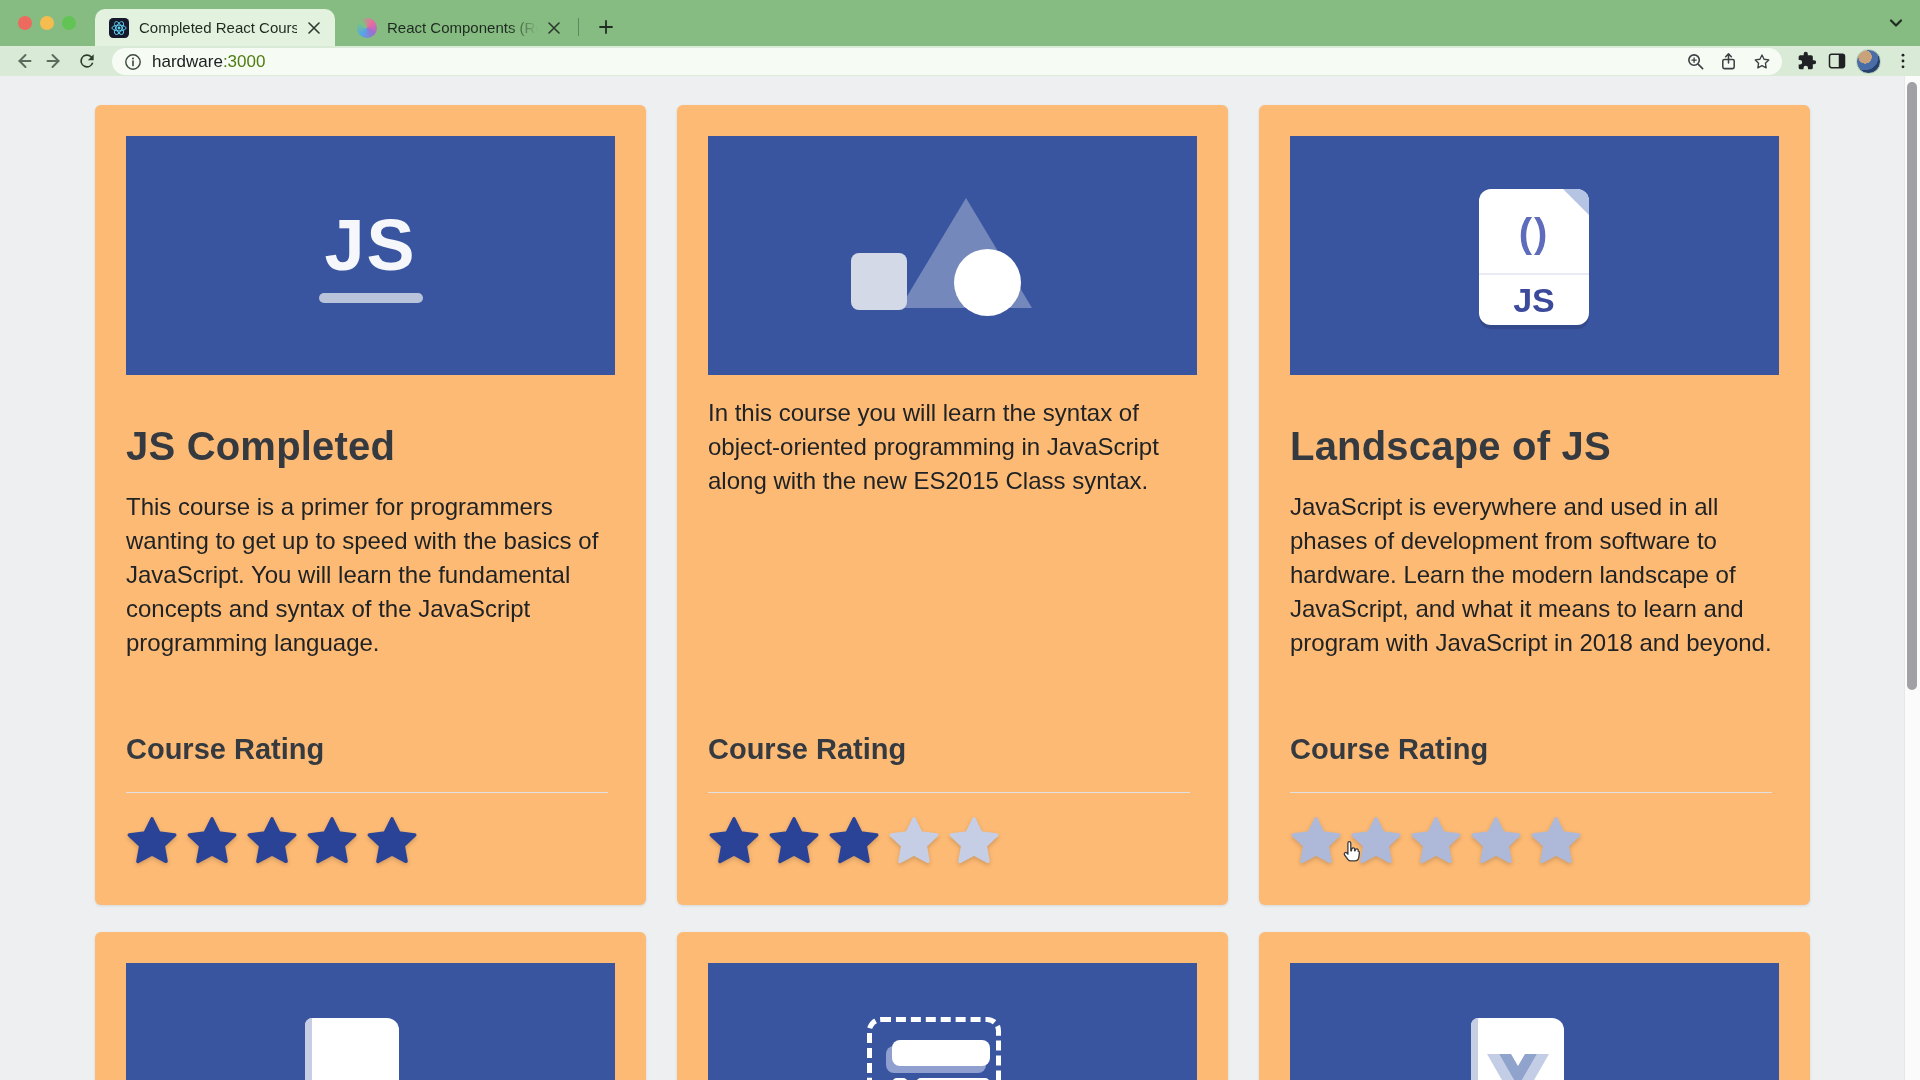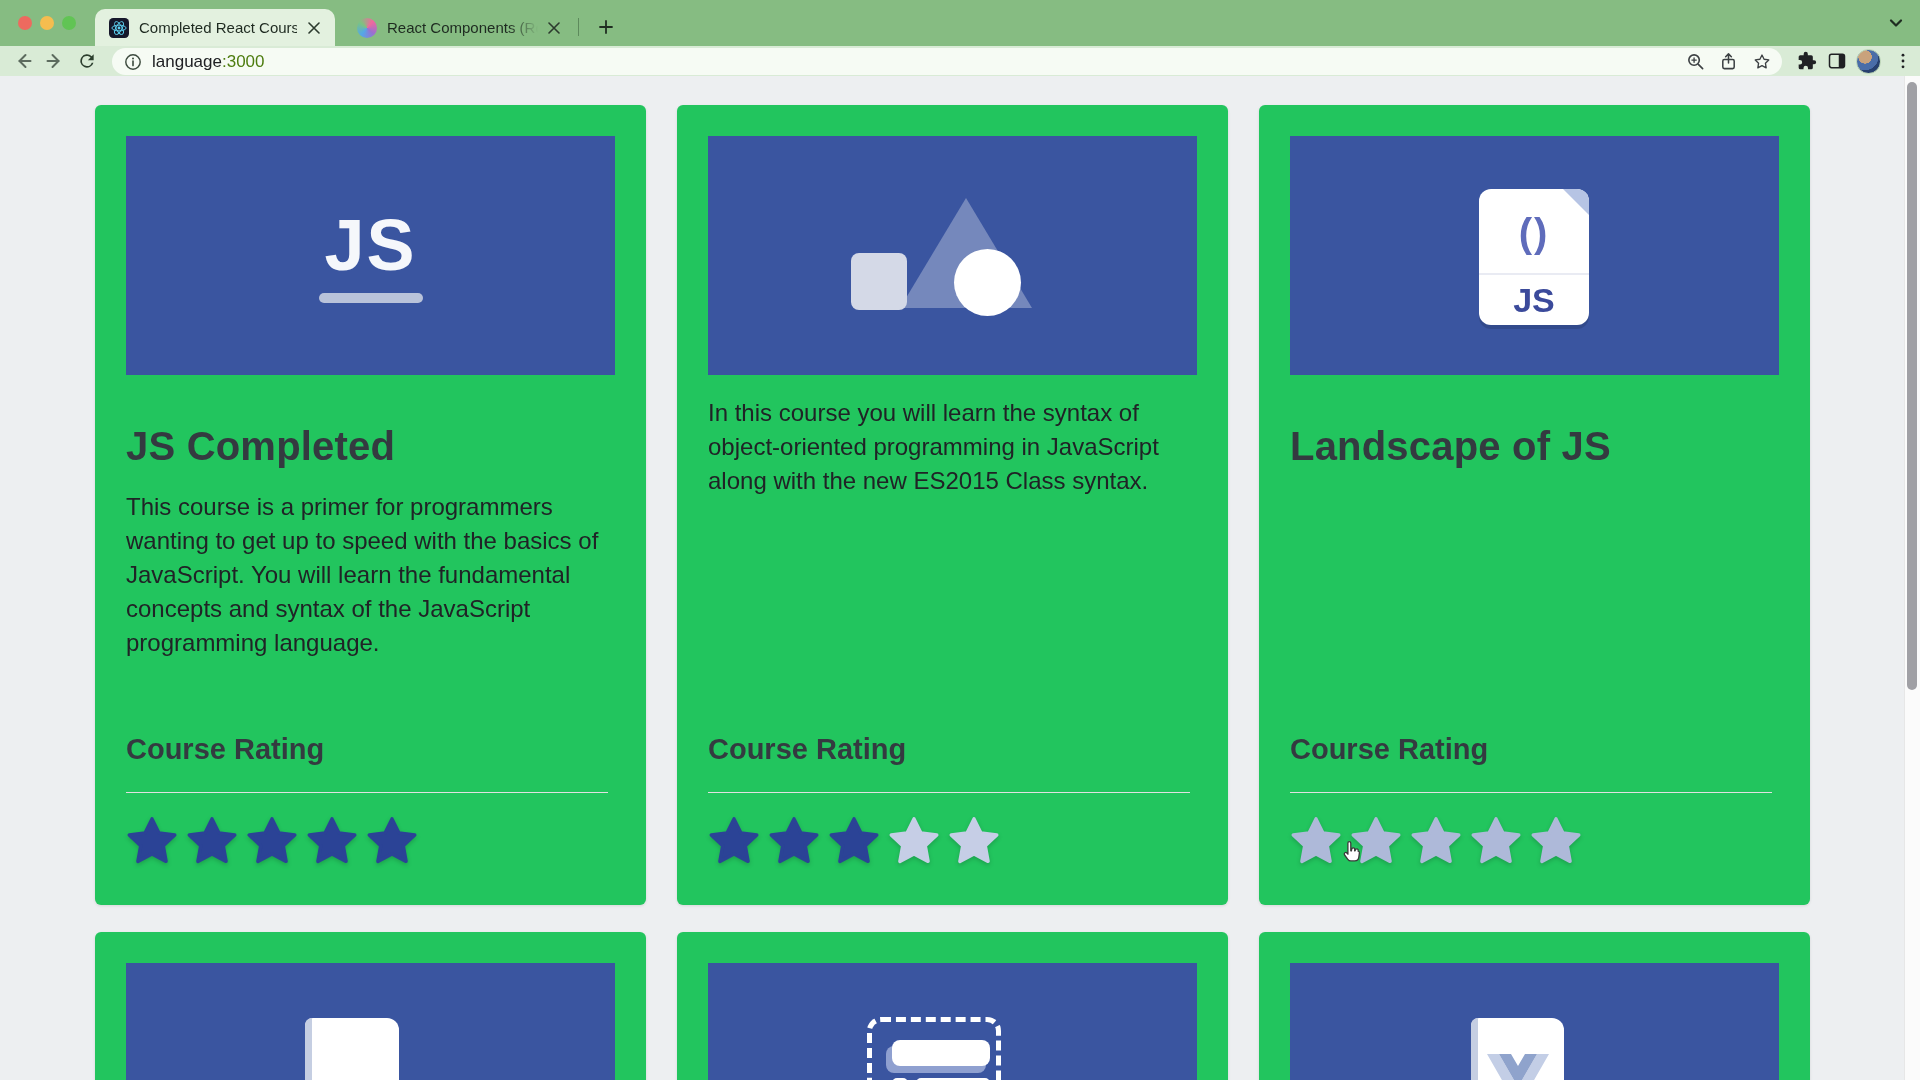--- a/index.html
+++ b/index.html
@@ -40,21 +40,21 @@
   .omni-icons { position:absolute; right:10px; top:0; height:27px; display:flex; align-items:center; gap:14px; }
   .chromebtn { position:absolute; top:48px; width:26px; height:26px; display:flex; align-items:center; justify-content:center; }
   .avatar { position:absolute; left:1856px; top:49px; width:25px; height:25px; border-radius:50%;
             background:radial-gradient(circle at 35% 30%, #c9a27c 0 30%, #4a6da8 31% 60%, #27406e 61% 100%);
             border:1px solid #b9d2b4; }
 
   
   .content { position:absolute; left:0; top:76px; width:1920px; height:1004px; background:#edeff1; overflow:hidden; }
   .cards { position:absolute; left:95px; top:29px; display:grid; grid-template-columns:repeat(3,551px);
            column-gap:31px; row-gap:27px; }
-  .card { width:551px; background:#22c55e; border-radius:6px; box-shadow:0 1px 3px rgba(0,0,0,.10);
+  .card { width:551px; background:#fdba74; border-radius:6px; box-shadow:0 1px 3px rgba(0,0,0,.10);
           padding:31px; position:relative; }
   .card.full { height:800px; }
   .card.partial { height:420px; }
   .banner { width:489px; height:239px; background:var(--banner-blue,#3a55a0); position:relative; overflow:hidden; }
   .card.partial .banner { height:400px; }
 
   .course-title { margin-top:49px; font-size:40px; font-weight:700; color:#343a40; letter-spacing:.2px; }
   .course-desc { margin-top:21px; font-size:24px; line-height:34px; color:#202326; }
   .rating { position:absolute; left:31px; right:38px; bottom:38px; }
   .rating-label { font-size:29px; font-weight:700; color:#343a40; }
@@ -181,21 +181,21 @@
   </div>
 
   <div class="omnibox">
     <span>
       <svg viewBox="0 0 20 20" width="18" height="18">
           <circle cx="10" cy="10" r="8" fill="none" stroke="#3c4a3e" stroke-width="1.6"></circle>
           <path d="M10 9v5" stroke="#3c4a3e" stroke-width="1.8" stroke-linecap="round"></path>
           <circle cx="10" cy="6" r="1.1" fill="#3c4a3e"></circle>
         </svg>
     </span>
-    <span class="url"><span class="host">language</span><span class="port">:3000</span></span>
+    <span class="url"><span class="host">hardware</span><span class="port">:3000</span></span>
     <span class="omni-icons">
       <span>
         <svg viewBox="0 0 20 20" width="19" height="19">
             <circle cx="8.5" cy="8.5" r="5.5" fill="none" stroke="#3c4043" stroke-width="1.7"></circle>
             <path d="M13 13l4.5 4.5" stroke="#3c4043" stroke-width="1.7" stroke-linecap="round"></path>
             <path d="M6.2 8.5h4.6M8.5 6.2v4.6" stroke="#3c4043" stroke-width="1.4" stroke-linecap="round"></path>
           </svg>
       </span>
       <span>
         <svg viewBox="0 0 20 20" width="19" height="19">
@@ -302,20 +302,21 @@
       <div class="card full">
         <div class="banner">
           <div class="jsfile">
             <div class="fold"></div>
             <div class="parens">()</div>
             <div class="fdiv"></div>
             <div class="fjs">JS</div>
           </div>
         </div>
         <div class="course-title">Landscape of JS</div>
+        <div class="course-desc">JavaScript is everywhere and used in all phases of development from software to hardware. Learn the modern landscape of JavaScript, and what it means to learn and program with JavaScript in 2018 and beyond.</div>
         <div class="rating">
           <div class="rating-label">Course Rating</div>
           <hr class="rating-rule">
           <div class="stars">
             <svg class="star" viewBox="0 0 24 24" style="color: rgb(174, 185, 217);">
                 <polygon points="12,1.8 15.2,8.3 22.5,9.2 17.2,14.2 18.5,21.4 12,18 5.5,21.4 6.8,14.2 1.5,9.2 8.8,8.3" fill="currentColor" stroke="currentColor" stroke-width="1.6" stroke-linejoin="round"></polygon>
               </svg>
             <svg class="star" viewBox="0 0 24 24" style="color: rgb(174, 185, 217);">
                 <polygon points="12,1.8 15.2,8.3 22.5,9.2 17.2,14.2 18.5,21.4 12,18 5.5,21.4 6.8,14.2 1.5,9.2 8.8,8.3" fill="currentColor" stroke="currentColor" stroke-width="1.6" stroke-linejoin="round"></polygon>
               </svg>

